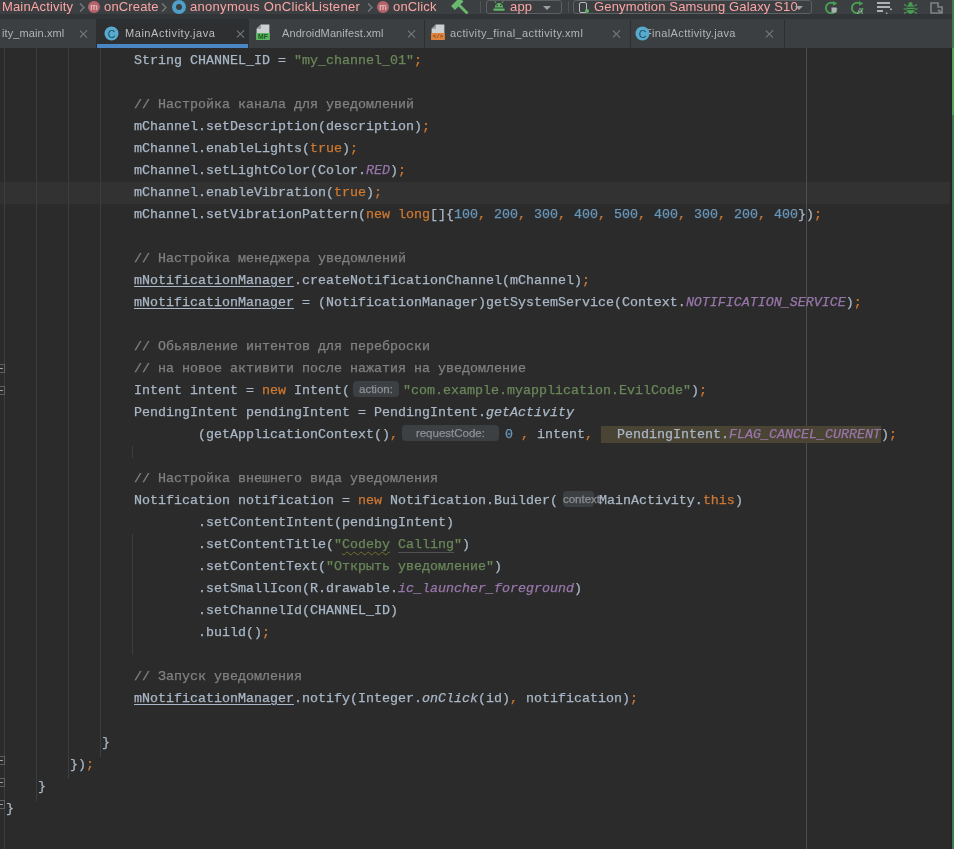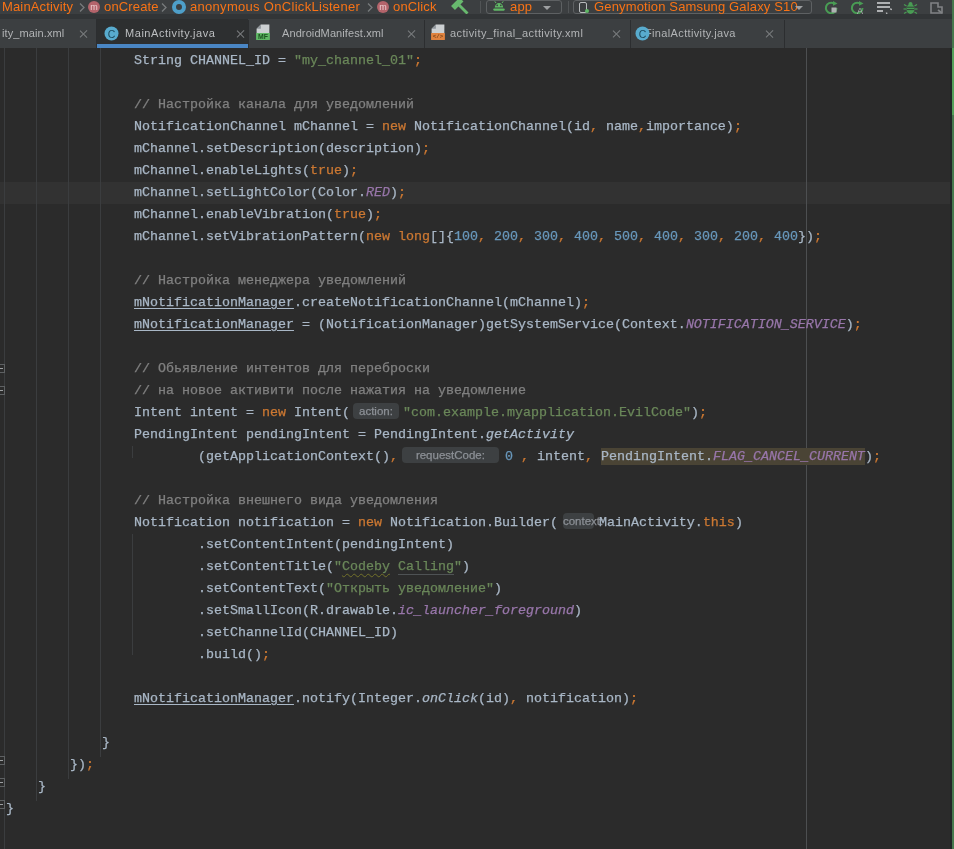--- a/index.html
+++ b/index.html
@@ -2,21 +2,21 @@
 <html><head>
 <meta charset="utf-8">
 <style>
 * { margin:0; padding:0; box-sizing:border-box; }
 html,body { width:954px; height:849px; overflow:hidden; background:#2b2b2b; }
 body { font-family:"Liberation Sans", sans-serif; position:relative; }
 
 
 #nav { position:absolute; left:0; top:0; width:954px; height:14px; background:#3c3f41; }
 #navstrip { position:absolute; left:0; top:14px; width:954px; height:5px; background:#323537; }
-#nav .t { position:absolute; top:0; height:14px; line-height:14px; font-size:13px; letter-spacing:0.15px; color:#f97316; white-space:nowrap;text-align:right; }
+#nav .t { position:absolute; top:0; height:14px; line-height:14px; font-size:13px; letter-spacing:0.15px; color:#fca5a5; white-space:nowrap;text-align:right; }
 #nav .ic { position:absolute; }
 
 
 #tabs { position:absolute; left:0; top:19px; width:954px; height:29px; background:#3c3f41; }
 .tab { position:absolute; top:0; height:29px; }
 .tab .tx { position:absolute; top:0; height:29px; line-height:29px; font-size:11px; letter-spacing:0.1px; color:#b2b4b6; white-space:nowrap; }
 .tab .x { position:absolute; top:9px; width:11px; height:11px; }
 .tab .x::before, .tab .x::after { content:''; position:absolute; left:4.5px; top:0.5px; width:1.2px; height:10px; background:#797c7e; }
 .tab .x::before { transform:rotate(45deg); }
 .tab .x::after { transform:rotate(-45deg); }
@@ -31,21 +31,21 @@
 #curline { position:absolute; left:0; top:134px; width:954px; height:22px; background:#323232; }
 .k { color:#cc7832; }
 .s { color:#6a8759; }
 .n { color:#6897bb; }
 .c { color:#808080; }
 .f { color:#9876aa; font-style:italic; }
 .im { font-style:italic; }
 .u { text-decoration:underline; text-underline-offset:2px; }
 .u2 { border-bottom:1px solid #4e5254; }
 .wavy { text-decoration:underline wavy #72712a; text-decoration-thickness:1px; text-underline-offset:3px; }
-.hl { background:#4a4435; box-shadow:0 1px 0 #4a4435, 0 -1px 0 #4a4435; }
+.hl { background:#4a4435; box-shadow:0 1px 0 #4a4435, 0 -1px 0 #4a4435;padding-left:16px; }
 .hint { display:inline-block; vertical-align:middle; height:16px; line-height:16px; margin-top:-2px; background:#3d4042; border-radius:4px; font-family:"Liberation Sans",sans-serif; font-size:11.5px; color:#8c9096; text-align:center; }
 .b1 { width:46px; margin-left:3px; margin-right:4px; }
 .b2 { width:97px; margin-left:4px; margin-right:6px; }
 .b3 { width:31px; margin-left:5px; margin-right:5px; }
 
 .guide { position:absolute; width:1px; background:#3b3d3f; }
 #margin { position:absolute; left:806px; top:0; width:1px; height:801px; background:#4d4f51; }
 .fold { position:absolute; left:-4px; width:9px; height:9px; border:1px solid #5e6163; background:#2b2b2b; }
 .fold::after { content:''; position:absolute; left:1px; top:3px; width:5px; height:1px; background:#9da0a2; }
 #gstripe { position:absolute; left:952px; top:0; width:2px; height:849px; background:#47784d; }
@@ -191,21 +191,20 @@
   <div class="guide" style="left:36px; top:0; height:753px;"></div>
   <div class="guide" style="left:68px; top:0; height:731px;"></div>
   <div class="guide" style="left:100px; top:0; height:709px;"></div>
   <div class="guide" style="left:132px; top:398px; height:12px;"></div>
   <div class="guide" style="left:132px; top:486px; height:121px;"></div>
   <div id="margin"></div>
   <div id="code">
 <div class="ln">                String CHANNEL_ID = <span class="s">"my_channel_01"</span><span class="k">;</span></div>
 <div class="ln"></div>
 <div class="ln">                <span class="c">// Настройка канала для уведомлений</span></div>
-<div class="ln">                NotificationChannel mChannel = <span class="k">new</span> NotificationChannel(id<span class="k">,</span> name<span class="k">,</span>importance)<span class="k">;</span></div>
 <div class="ln">                mChannel.setDescription(description)<span class="k">;</span></div>
 <div class="ln">                mChannel.enableLights(<span class="k">true</span>)<span class="k">;</span></div>
 <div class="ln cur">                mChannel.setLightColor(Color.<span class="f">RED</span>)<span class="k">;</span></div>
 <div class="ln">                mChannel.enableVibration(<span class="k">true</span>)<span class="k">;</span></div>
 <div class="ln">                mChannel.setVibrationPattern(<span class="k">new</span> <span class="k">long</span>[]{<span class="n">100</span><span class="k">,</span> <span class="n">200</span><span class="k">,</span> <span class="n">300</span><span class="k">,</span> <span class="n">400</span><span class="k">,</span> <span class="n">500</span><span class="k">,</span> <span class="n">400</span><span class="k">,</span> <span class="n">300</span><span class="k">,</span> <span class="n">200</span><span class="k">,</span> <span class="n">400</span>})<span class="k">;</span></div>
 <div class="ln"></div>
 <div class="ln">                <span class="c">// Настройка менеджера уведомлений</span></div>
 <div class="ln">                <span class="u">mNotificationManager</span>.createNotificationChannel(mChannel)<span class="k">;</span></div>
 <div class="ln">                <span class="u">mNotificationManager</span> = (NotificationManager)getSystemService(Context.<span class="f">NOTIFICATION_SERVICE</span>)<span class="k">;</span></div>
 <div class="ln"></div>
@@ -217,20 +216,21 @@
 <div class="ln"></div>
 <div class="ln">                <span class="c">// Настройка внешнего вида уведомления</span></div>
 <div class="ln">                Notification notification = <span class="k">new</span> Notification.Builder(<span class="hint b3">context:</span>MainActivity.<span class="k">this</span>)</div>
 <div class="ln">                        .setContentIntent(pendingIntent)</div>
 <div class="ln">                        .setContentTitle(<span class="s">"</span><span class="s wavy">Codeby</span><span class="s"> </span><span class="s u2">Calling</span><span class="s">"</span>)</div>
 <div class="ln">                        .setContentText(<span class="s">"Открыть уведомление"</span>)</div>
 <div class="ln">                        .setSmallIcon(R.drawable.<span class="f">ic_launcher_foreground</span>)</div>
 <div class="ln">                        .setChannelId(CHANNEL_ID)</div>
 <div class="ln">                        .build()<span class="k">;</span></div>
 <div class="ln"></div>
+<div class="ln">                <span class="c">// Запуск уведомления</span></div>
 <div class="ln">                <span class="u">mNotificationManager</span>.notify(Integer.<span class="im">onClick</span>(id)<span class="k">,</span> notification)<span class="k">;</span></div>
 <div class="ln"></div>
 <div class="ln">            }</div>
 <div class="ln">        })<span class="k">;</span></div>
 <div class="ln">    }</div>
 <div class="ln">}</div>
   </div>
   <div class="fold" style="top:316px;"></div>
   <div class="fold" style="top:338px;"></div>
   <div class="fold" style="top:708px;"></div>

